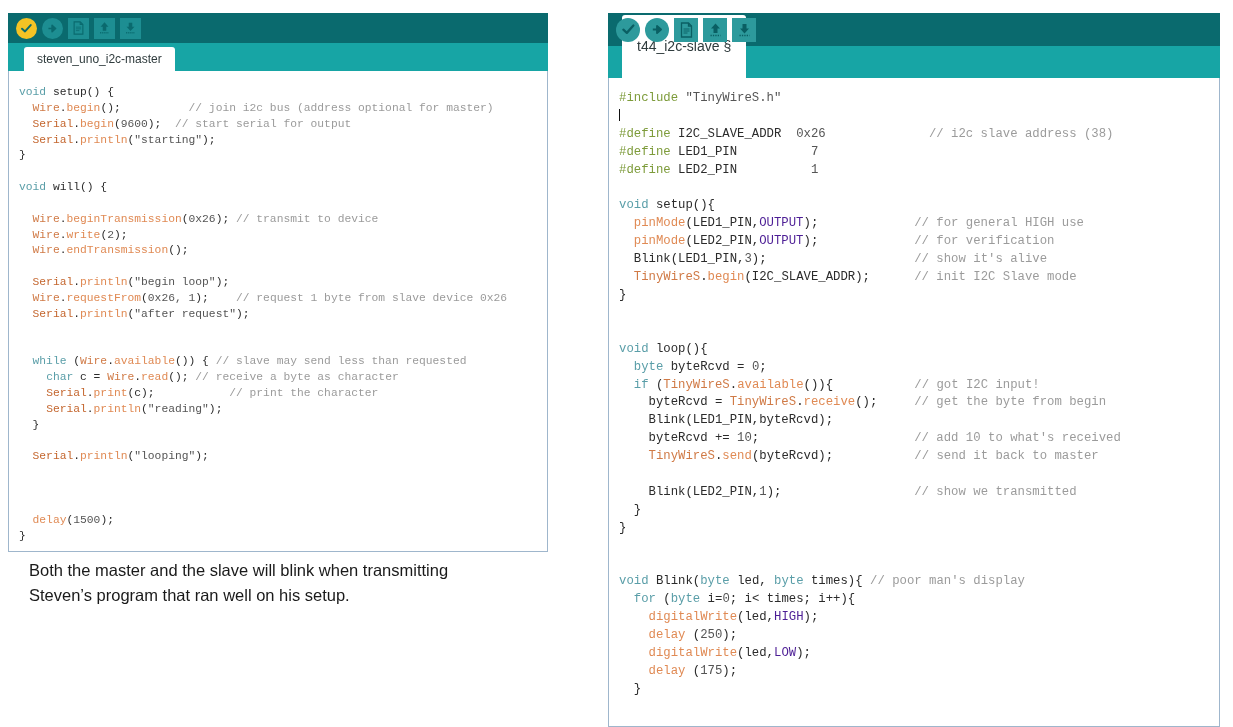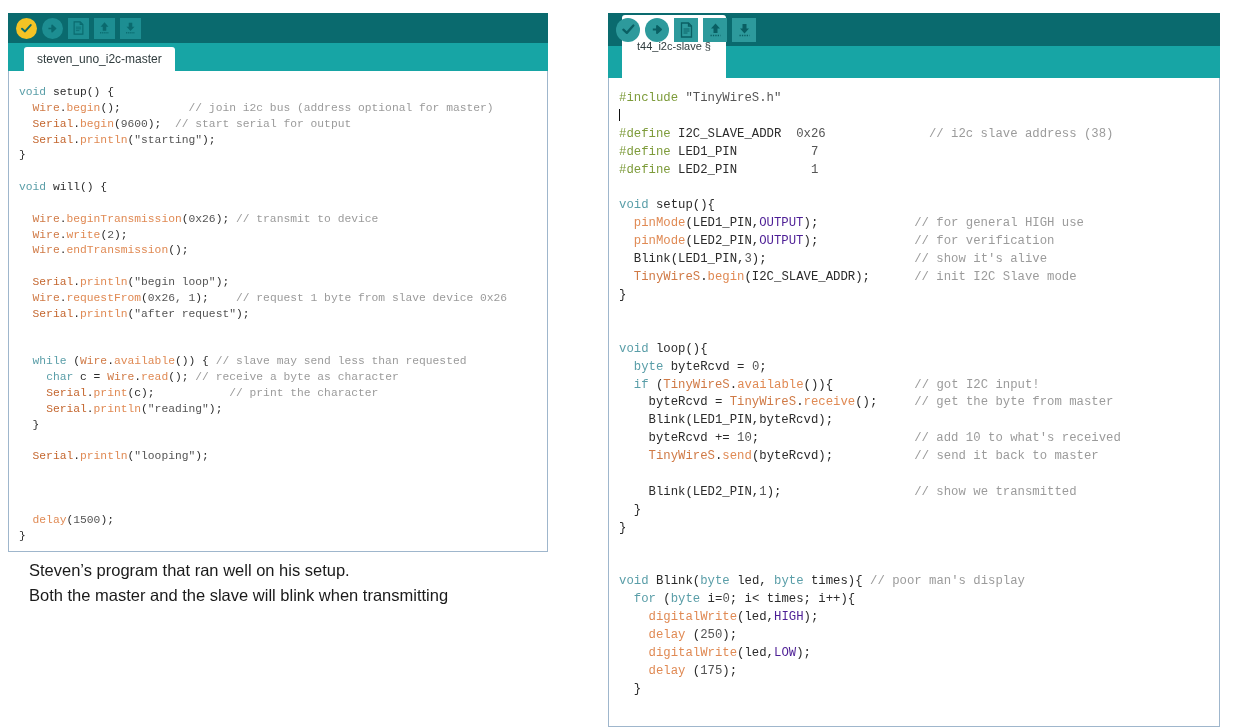--- a/index.html
+++ b/index.html
@@ -87,21 +87,21 @@
 
   
   #left-ide { left:8px; top:13px; width:540px; }
   #left-ide .codearea{ width:540px; height:481px; }
   #left-ide pre.code{ font-size:11.3px; line-height:15.85px; padding:14px 0 0 10px; }
 
   
   #right-ide { left:608px; top:13px; width:612px; }
   #right-ide .toolbar{ height:33px; }
   #right-ide .tabbar{ height:32px; padding-left:14px; }
-  #right-ide .tab{ height:27px; line-height:27px; font-size:11px; padding:18px 15px; }
+  #right-ide .tab{ height:27px; line-height:27px; font-size:14px; padding:18px 15px; }
   #right-ide .codearea{ width:612px; height:649px; }
   #right-ide pre.code{ font-size:12.3px; line-height:17.9px; padding:12px 0 0 10px; }
 
   
   #caption{
     position:absolute; left:29px; top:558px; width:520px;
     font-size:16.5px;
     line-height:25px;
     color:#1a1a1a;
     font-family:"Liberation Sans", sans-serif;
@@ -243,36 +243,36 @@
   <span class="fn">pinMode</span><span class="pl">(LED1_PIN,</span><span class="kw2">OUTPUT</span><span class="pl">);</span>             <span class="cm">// for general HIGH use</span>
   <span class="fn">pinMode</span><span class="pl">(LED2_PIN,</span><span class="kw2">OUTPUT</span><span class="pl">);</span>             <span class="cm">// for verification</span>
   <span class="pl">Blink(LED1_PIN,</span><span class="str">3</span><span class="pl">);</span>                    <span class="cm">// show it's alive</span>
   <span class="lib">TinyWireS</span><span class="pl">.</span><span class="fn">begin</span><span class="pl">(I2C_SLAVE_ADDR);</span>      <span class="cm">// init I2C Slave mode</span>
 <span class="pl">}</span>
 
 
 <span class="kw">void</span> <span class="pl">loop(){</span>
   <span class="kw">byte</span> <span class="pl">byteRcvd = </span><span class="str">0</span><span class="pl">;</span>
   <span class="kw">if</span> <span class="pl">(</span><span class="lib">TinyWireS</span><span class="pl">.</span><span class="fn">available</span><span class="pl">()){</span>           <span class="cm">// got I2C input!</span>
-    <span class="pl">byteRcvd = </span><span class="lib">TinyWireS</span><span class="pl">.</span><span class="fn">receive</span><span class="pl">();</span>     <span class="cm">// get the byte from master</span>
+    <span class="pl">byteRcvd = </span><span class="lib">TinyWireS</span><span class="pl">.</span><span class="fn">receive</span><span class="pl">();</span>     <span class="cm">// get the byte from begin</span>
     <span class="pl">Blink(LED1_PIN,byteRcvd);</span>
     <span class="pl">byteRcvd += </span><span class="str">10</span><span class="pl">;</span>                     <span class="cm">// add 10 to what's received</span>
     <span class="lib">TinyWireS</span><span class="pl">.</span><span class="fn">send</span><span class="pl">(byteRcvd);</span>           <span class="cm">// send it back to master</span>
 
     <span class="pl">Blink(LED2_PIN,</span><span class="str">1</span><span class="pl">);</span>                  <span class="cm">// show we transmitted</span>
   <span class="pl">}</span>
 <span class="pl">}</span>
 
 
 <span class="kw">void</span> <span class="pl">Blink(</span><span class="kw">byte</span> <span class="pl">led, </span><span class="kw">byte</span> <span class="pl">times){</span> <span class="cm">// poor man's display</span>
   <span class="kw">for</span> <span class="pl">(</span><span class="kw">byte</span> <span class="pl">i=</span><span class="str">0</span><span class="pl">; i&lt; times; i++){</span>
     <span class="fn">digitalWrite</span><span class="pl">(led,</span><span class="kw2">HIGH</span><span class="pl">);</span>
     <span class="fn">delay</span> <span class="pl">(</span><span class="str">250</span><span class="pl">);</span>
     <span class="fn">digitalWrite</span><span class="pl">(led,</span><span class="kw2">LOW</span><span class="pl">);</span>
     <span class="fn">delay</span> <span class="pl">(</span><span class="str">175</span><span class="pl">);</span>
   <span class="pl">}</span></pre>
   </div>
 </div>
 
 <div id="caption">
+  <div>Both the master and the slave will blink when transmitting</div>
   <div>Steven’s program that ran well on his setup.</div>
-  <div>Both the master and the slave will blink when transmitting</div>
 </div>
 
 </body></html>

